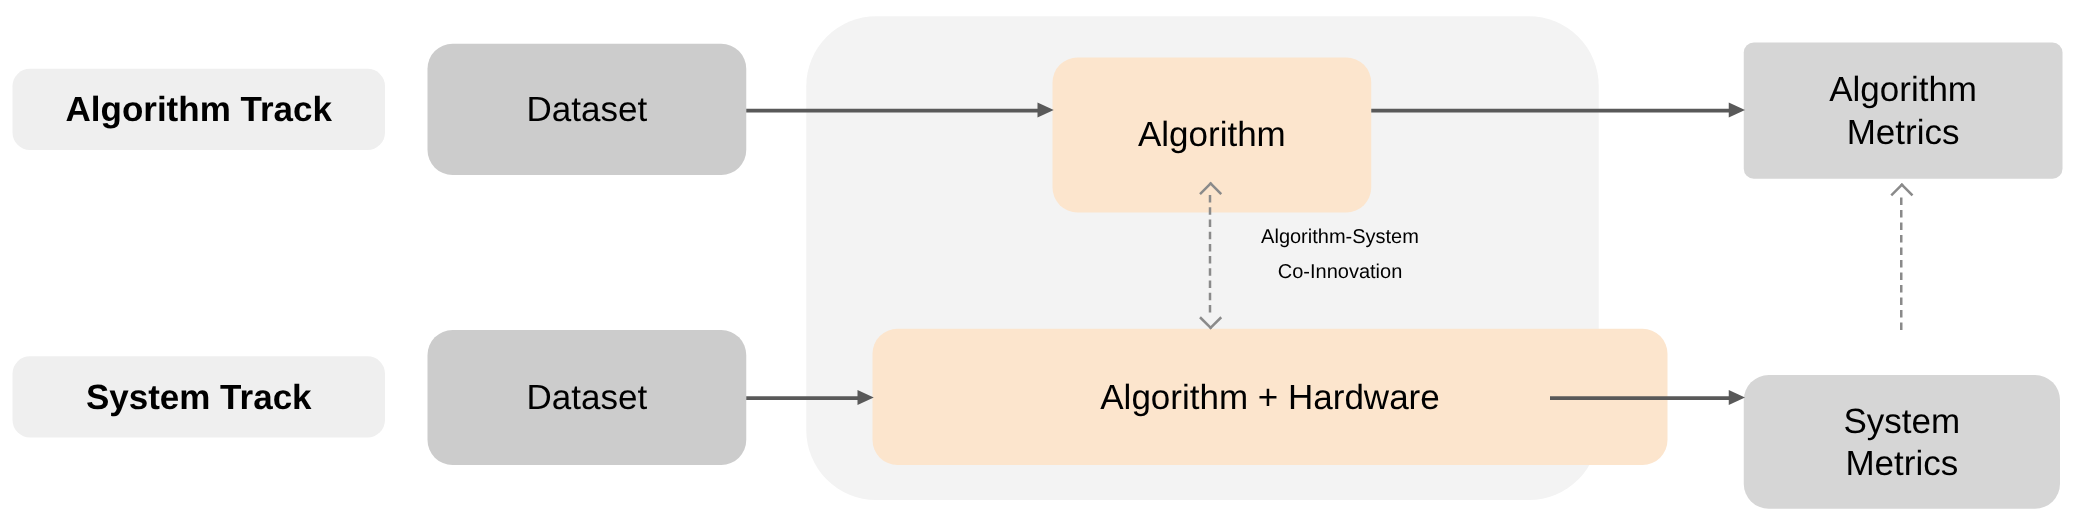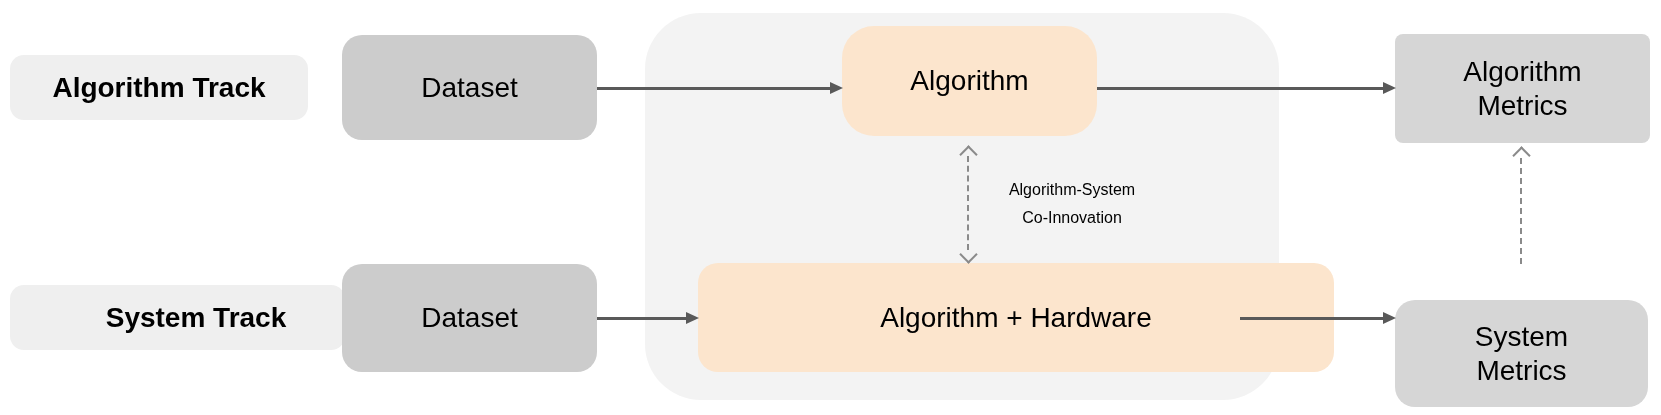--- a/index.html
+++ b/index.html
@@ -21,24 +21,24 @@
     position:absolute;display:flex;align-items:center;justify-content:center;
     font-size:28px;text-align:center;line-height:1.2;
   }
   #container{left:645px;top:13px;width:634px;height:387px;border-radius:56px;background:var(--container-bg);}
   .track-label{
     position:absolute;left:10px;width:298px;height:65px;border-radius:14px;
     background:var(--track-label-bg);font-weight:bold;font-size:28px;
     display:flex;align-items:center;justify-content:center;
   }
   #track1{top:55px;text-align:right;}
-  #track2{top:285px;padding-left:37px;}
+  #track2{top:285px;}
   #dataset-top{left:342px;top:35px;width:255px;height:105px;border-radius:20px;background:var(--dataset-gray);}
   #dataset-bottom{left:342px;top:264px;width:255px;height:108px;border-radius:20px;background:var(--dataset-gray);}
-  #algorithm{left:842px;top:26px;width:255px;height:110px;border-radius:32px;background:var(--peach);}
+  #algorithm{left:842px;top:46px;width:255px;height:124px;border-radius:20px;background:var(--peach);}
   #alg-hw{left:698px;top:263px;width:636px;height:109px;border-radius:20px;background:var(--peach);}
   #alg-metrics{left:1395px;top:34px;width:255px;height:109px;border-radius:8px;background:var(--metrics-gray);}
   #sys-metrics{left:1395px;top:264px;width:253px;height:107px;border-radius:20px;background:var(--metrics-gray);margin-top:36px;}
   .wrap-narrow{display:inline-block;width:185px;}
   .hline{position:absolute;height:3px;background:var(--solid-arrow);}
   .head-r{
     position:absolute;width:0;height:0;
     border-left:13px solid var(--solid-arrow);
     border-top:6px solid transparent;border-bottom:6px solid transparent;
   }

